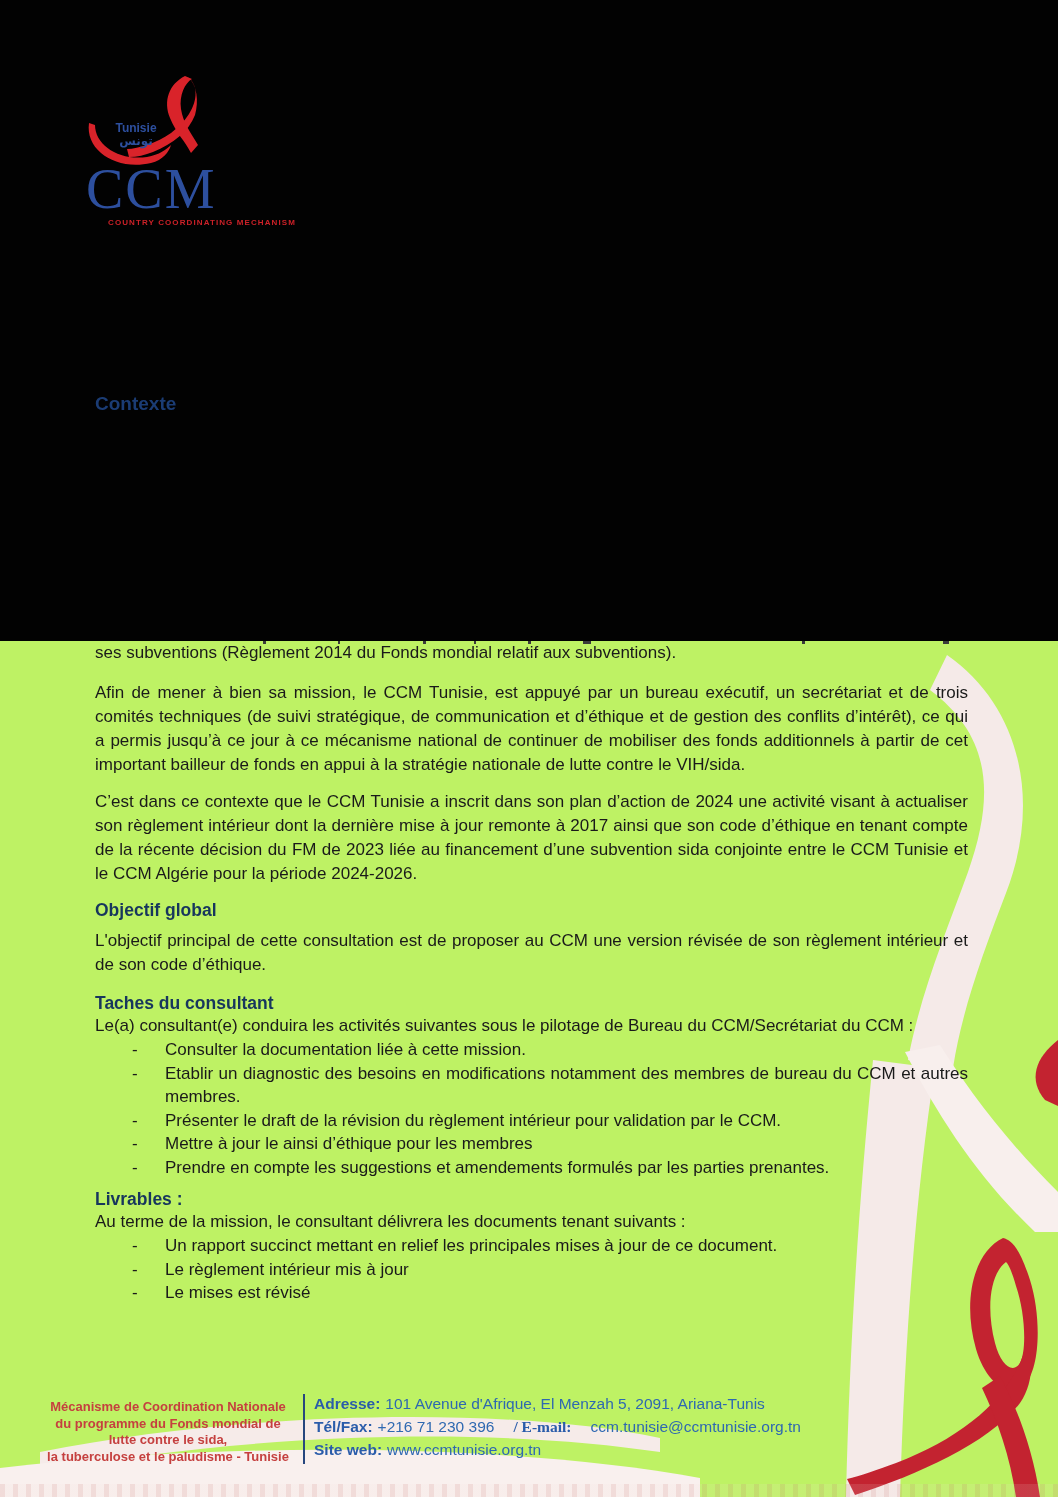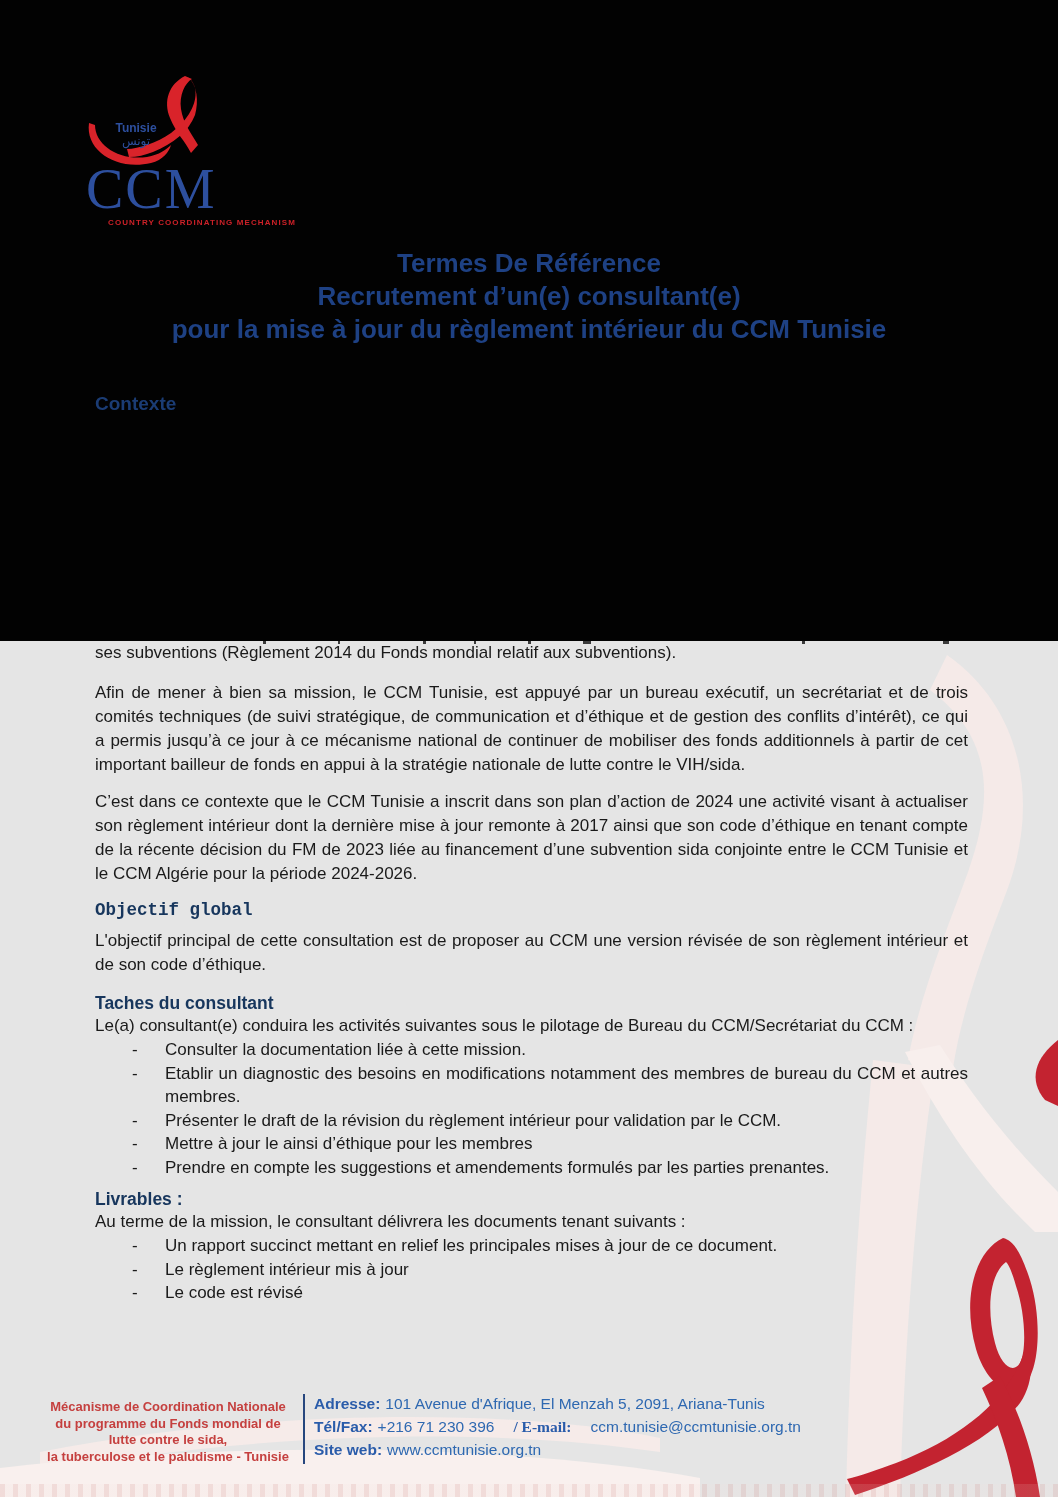--- a/index.html
+++ b/index.html
@@ -1,56 +1,56 @@
 <!DOCTYPE html>
 <html><head>
 <meta charset="utf-8">
 <style>
   html,body{margin:0;padding:0;background:#888;}
   .page{
     position:relative;width:1058px;height:1497px;margin:0 auto;
-    background:#e5e5e5;overflow:hidden;
+    background:#bef264;overflow:hidden;
     font-family:"Liberation Sans","DejaVu Sans",sans-serif;
   }
   
   .wm{position:absolute;left:0;top:0;width:1058px;height:1497px;z-index:0;}
   .texture-band{
     position:absolute;left:0;bottom:0;width:1058px;height:13px;z-index:0;
     background:repeating-linear-gradient(90deg,
       rgba(214,150,146,.38) 0 5px, rgba(243,221,218,.22) 5px 13px);
     opacity:.6;
   }
   
   .black-block{position:absolute;left:0;top:0;width:1058px;height:641px;background:#020202;z-index:2;}
   
   .logo{position:absolute;left:85px;top:73px;width:160px;height:160px;}
   .logo-ribbon{position:absolute;left:0;top:0;width:130px;height:100px;}
   .logo-country{position:absolute;left:16px;top:49px;width:70px;
     color:#2d4f9e;font-size:12px;font-weight:bold;line-height:13px;text-align:center;}
-  .logo-country .ar{font-size:12px;font-weight:normal;}
+  .logo-country .ar{font-size:12px;font-weight:bold;}
   .logo-acronym{position:absolute;left:1px;top:88px;
     font-family:"Liberation Serif","DejaVu Serif",serif;
     font-size:56px;line-height:56px;color:#2d4f9e;letter-spacing:2px;}
   .logo-sub{position:absolute;left:2px;top:145px;width:230px;
     color:#cc2128;font-size:8px;letter-spacing:1.1px;font-weight:bold;text-align:center;}
   
   .doc-title{position:absolute;left:0;top:247px;width:1058px;text-align:center;
     color:#1e4184;font-weight:bold;font-size:26px;line-height:33px;}
   .contexte-heading{position:absolute;left:95px;top:393px;
     color:#1b3c74;font-weight:bold;font-size:19px;}
   
   .speck{position:absolute;top:641px;height:3px;background:#3a3a3a;z-index:3;}
   
   .content{position:absolute;left:95px;top:641px;width:873px;z-index:1;
     color:#1a1a1a;font-size:17px;line-height:24px;}
   .content p{margin:0;}
   .p-partial{margin-bottom:16px !important;}
   .pj{text-align:justify;margin-bottom:13px !important;}
   .sec-h{color:#17365d;font-weight:bold;font-size:17.5px;line-height:22px;margin:0;}
-  .h-objectif{margin:8px 0 8px 0 !important;font-family:Liberation Mono, monospace;}
+  .h-objectif{margin:8px 0 8px 0 !important;}
   .h-taches{margin:15px 0 0 0 !important;}
   .h-livrables{margin:9px 0 0 0 !important;}
   .dash-list{margin:0;}
   .li{display:flex;padding-left:37px;line-height:23.5px;}
   .li .dash{width:33px;flex:none;}
   .li .txt{flex:1;text-align:justify;}
   
   .footer-left{position:absolute;left:40px;top:1399px;width:256px;z-index:1;
     text-align:center;color:#c5403f;font-weight:bold;font-size:13px;line-height:16.5px;}
   .footer-divider{position:absolute;left:303px;top:1394px;width:2px;height:70px;
@@ -89,25 +89,20 @@
         <path d="M4,50 C0,78 32,98 66,90 C78,87 84,79 86,72 C82,76 74,82 62,84 C34,88 10,72 10,52 Z" fill="#d9232a"></path>
       </svg>
       <div class="logo-country">
         <div>Tunisie</div>
         <div class="ar">تونس</div>
       </div>
       <div class="logo-acronym">CCM</div>
       <div class="logo-sub">COUNTRY COORDINATING MECHANISM</div>
     </div>
 
-    <div class="doc-title">
-      <div>Termes De Référence</div>
-      <div>Recrutement d’un(e) consultant(e)</div>
-      <div>pour la mise à jour du règlement intérieur du CCM Tunisie</div>
-    </div>
 
     <div class="contexte-heading">Contexte</div>
   </div>
 
   <div class="speck" style="left:263px;width:3px"></div>
   <div class="speck" style="left:338px;width:2px"></div>
   <div class="speck" style="left:423px;width:3px"></div>
   <div class="speck" style="left:474px;width:2px"></div>
   <div class="speck" style="left:528px;width:3px"></div>
   <div class="speck" style="left:583px;width:8px"></div>
@@ -153,21 +148,21 @@
       <div class="li">
           <span class="dash">-</span>
           <span class="txt">Un rapport succinct mettant en relief les principales mises à jour de ce document.</span>
         </div>
       <div class="li">
           <span class="dash">-</span>
           <span class="txt">Le règlement intérieur mis à jour</span>
         </div>
       <div class="li">
           <span class="dash">-</span>
-          <span class="txt">Le code est révisé</span>
+          <span class="txt">Le mises est révisé</span>
         </div>
     </div>
   </div>
 
   <div class="footer-left">
     <div>Mécanisme de Coordination Nationale</div>
     <div>du programme du Fonds mondial de</div>
     <div>lutte contre  le sida,</div>
     <div>la tuberculose et le paludisme - Tunisie</div>
   </div>

